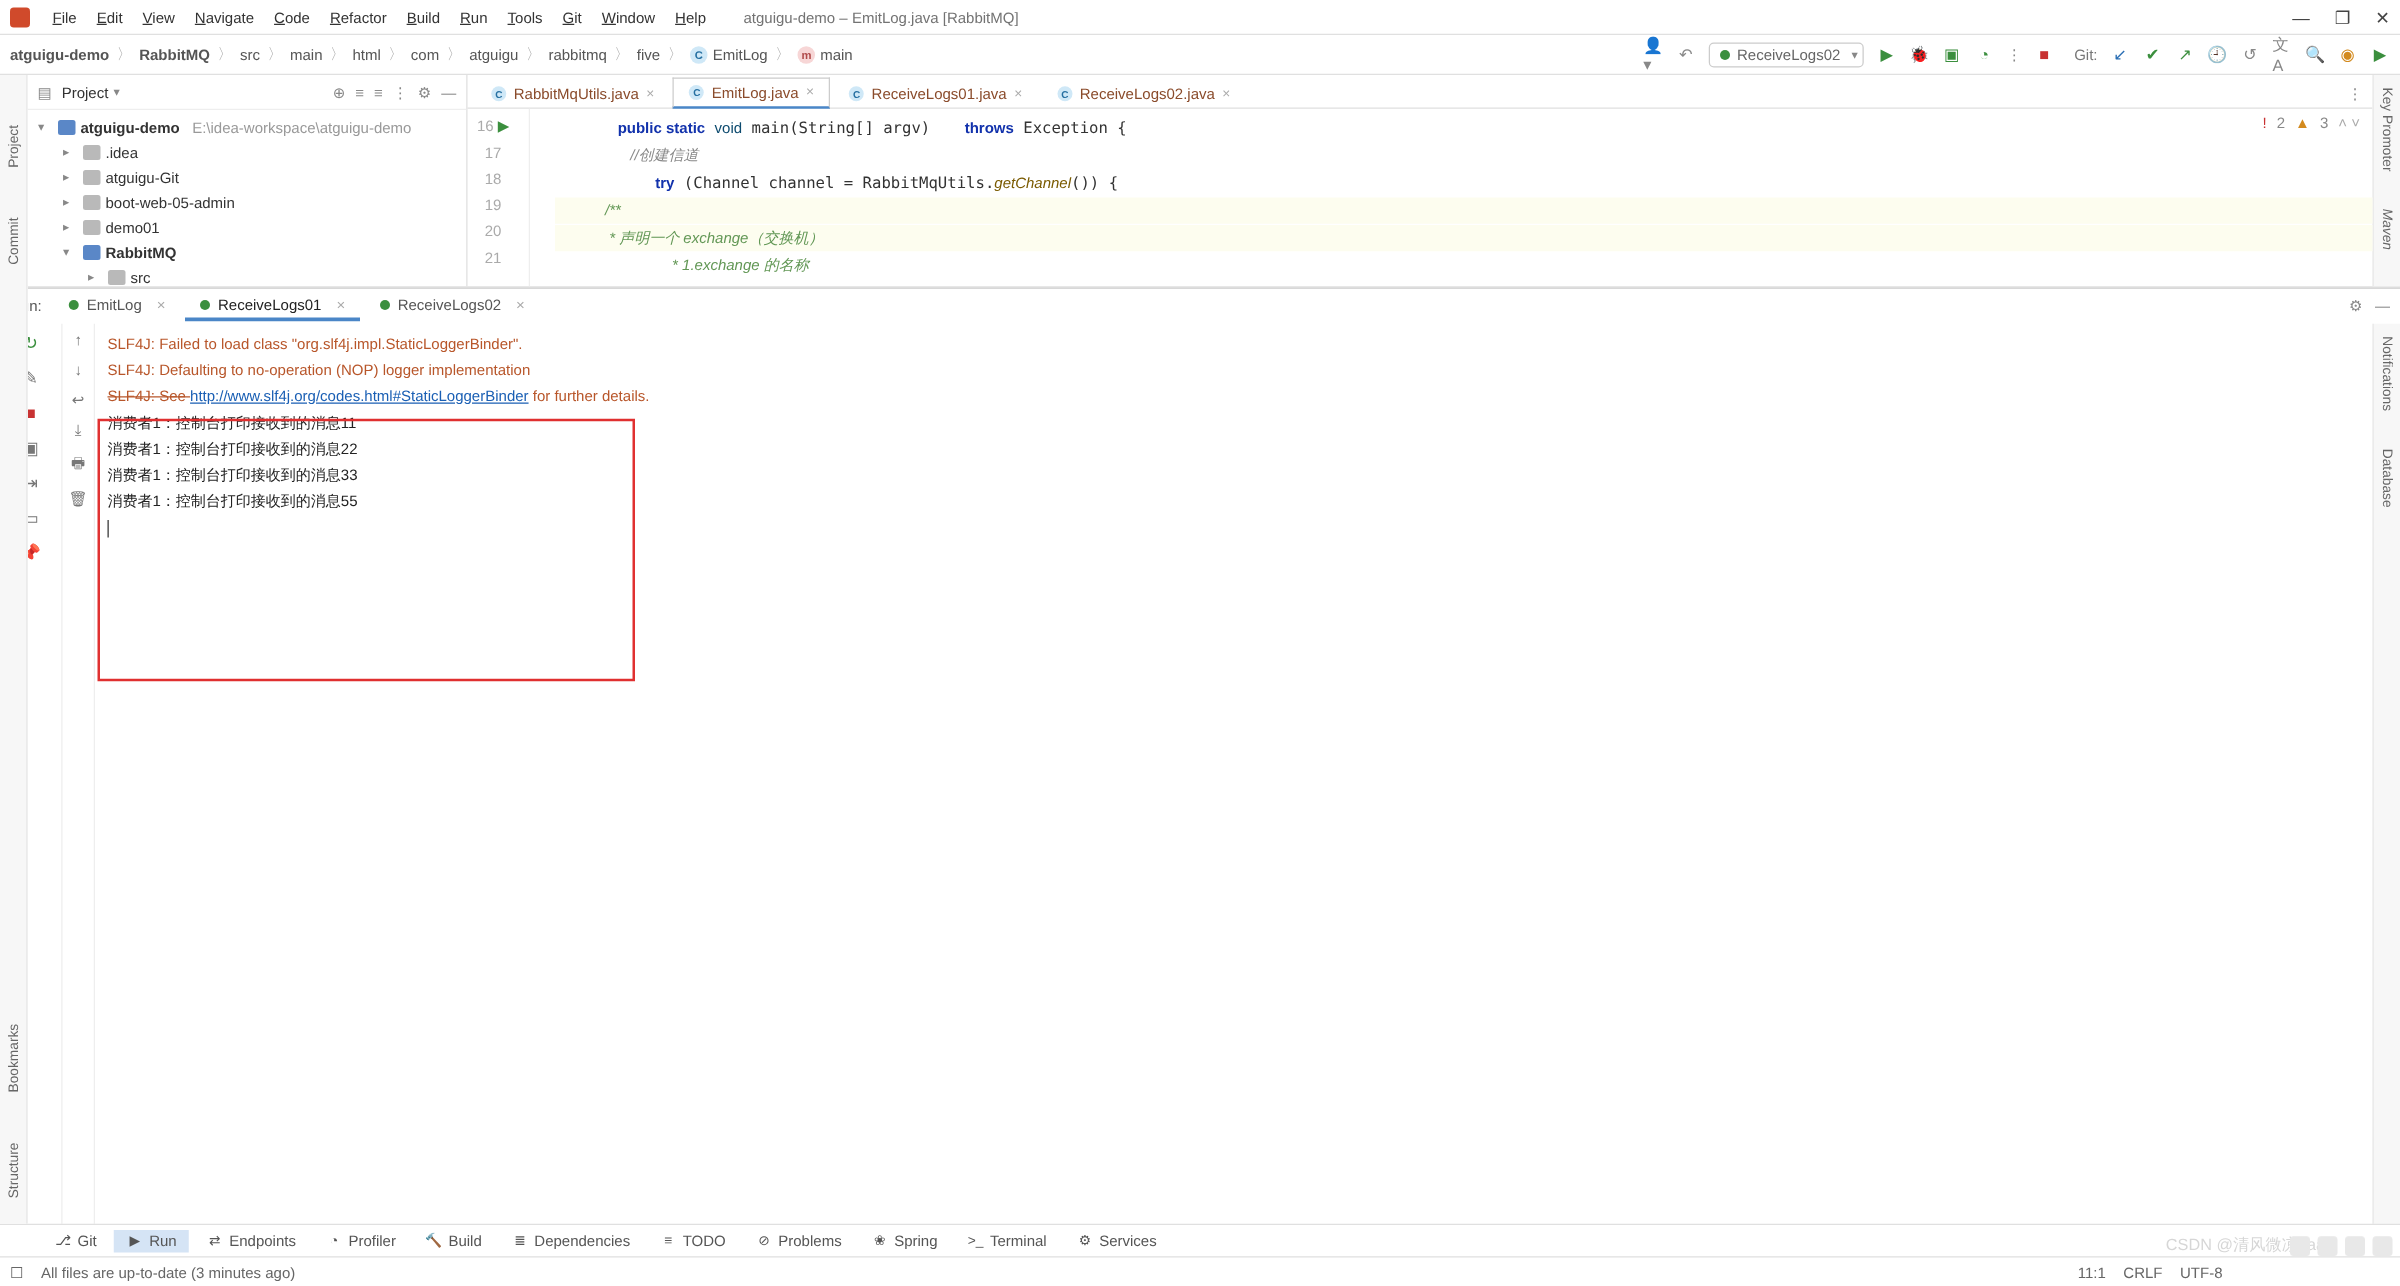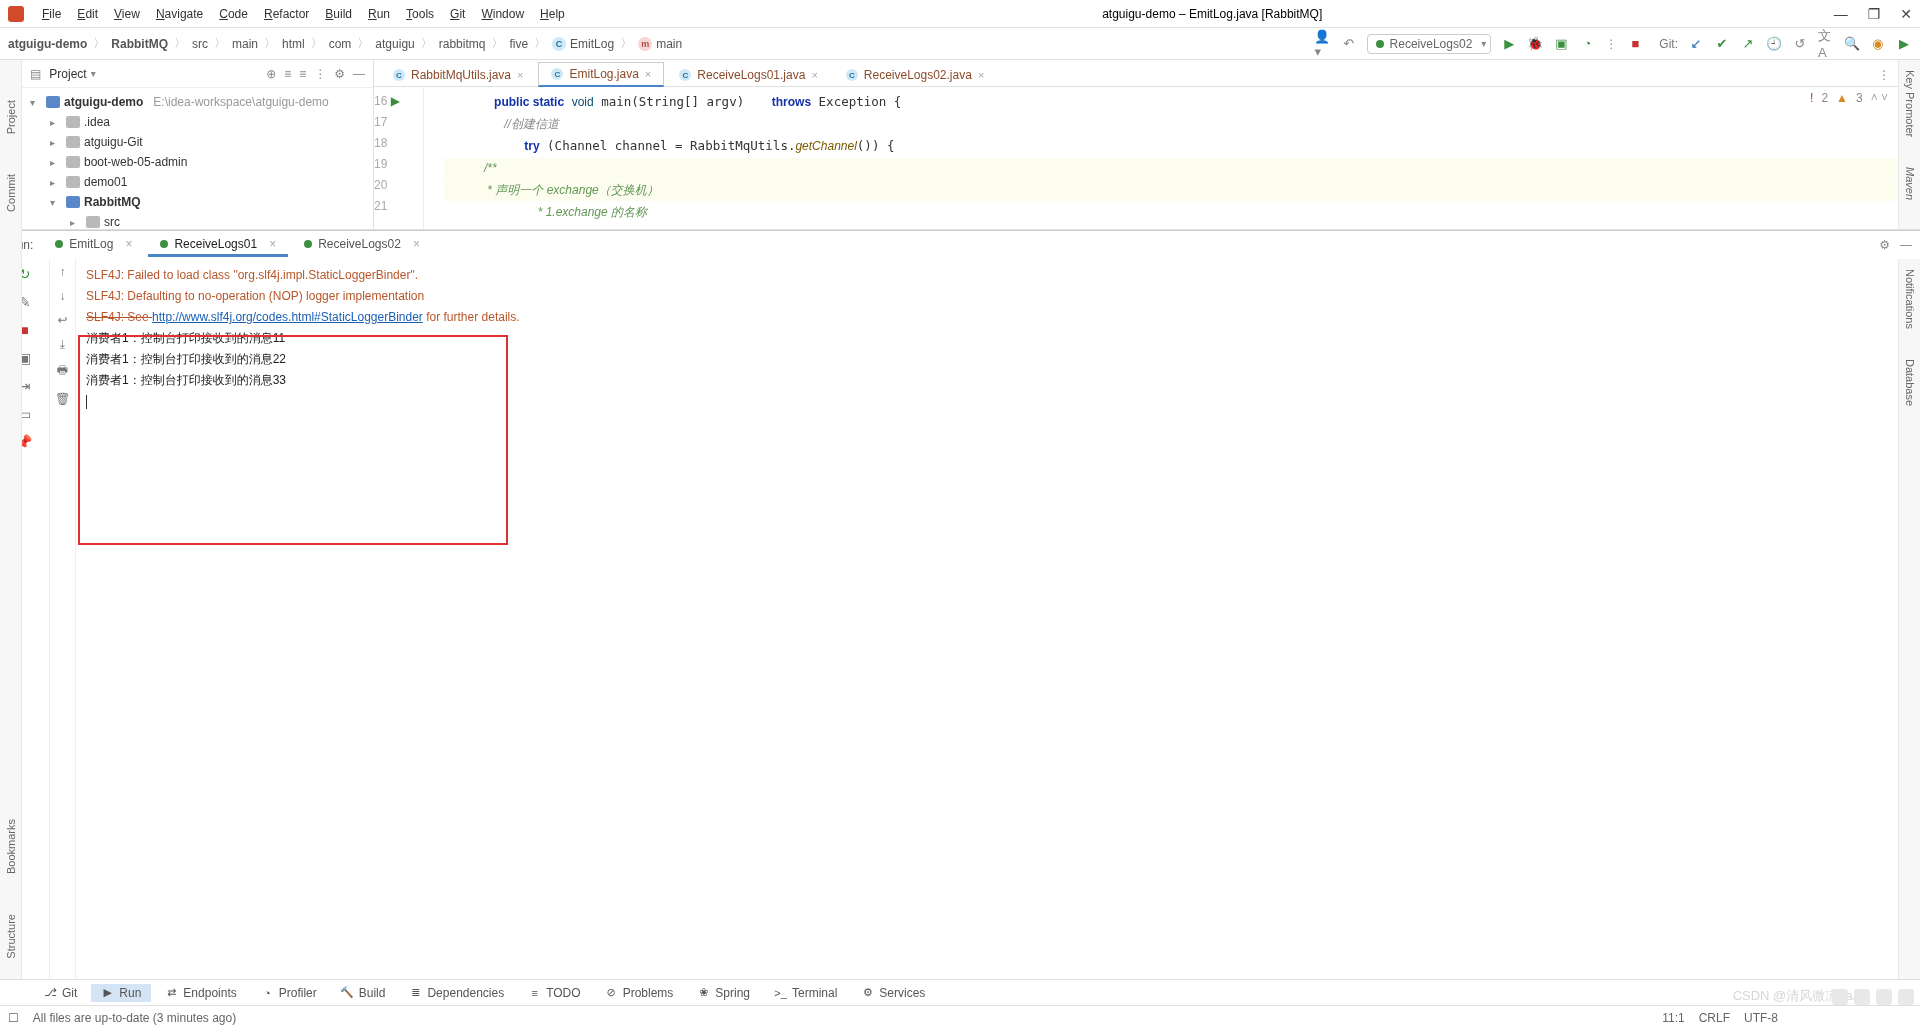--- a/index.html
+++ b/index.html
@@ -2,21 +2,21 @@
 <html><head>
 <meta charset="utf-8">
 <style>
   * { margin:0; padding:0; box-sizing:border-box; font-family:"Segoe UI",Arial,sans-serif; font-size:12px; }
   body { background:#fff; color:#333; width:1920px; height:1029px; overflow:hidden; display:flex; flex-direction:column; }
   
   .menubar { height:28px; display:flex; align-items:center; padding:0 8px; gap:4px; border-bottom:1px solid #e0e0e0; }
   .menubar .app-icon { width:16px; height:16px; background:#d04a2b; border-radius:3px; position:relative; margin-right:8px;}
   .menubar .mitem { padding:2px 6px; cursor:pointer; }
   .menubar .mitem u{text-decoration:underline;}
-  .menubar .title { margin-left:20px; color:#000000; flex:1; text-align:center; }
+  .menubar .title { margin-left:20px; color:#737373; flex:1; }
   .menubar .winbtns { display:flex; gap:20px; margin-left:auto; color:#444;}
   .menubar .winbtns span{font-size:14px; cursor:pointer;}
   
   .navbar { height:32px; display:flex; align-items:center; padding:0 8px; border-bottom:1px solid #e0e0e0; gap:4px;}
   .crumb { display:flex; align-items:center; gap:4px; color:#555;}
   .crumb .sep{color:#aaa; padding:0 2px;}
   .crumb b{font-weight:bold;}
   .crumb .cicon{display:inline-flex;align-items:center;justify-content:center;width:14px;height:14px;border-radius:50%;font-size:9px;font-weight:bold;}
   .cicon.cls{background:#cfe8f7;color:#256fa1;}
   .cicon.meth{background:#f7d6d6;color:#b04a4a;}
@@ -41,21 +41,21 @@
   .tree-row .ficon.mod{background:#5a87c7;}
   .tree-row .tlabel b{font-weight:bold;}
   .tree-row .hint{color:#999;margin-left:6px;}
   .editor{flex:1;display:flex;flex-direction:column;}
   .tabs{height:28px;display:flex;align-items:flex-end;border-bottom:1px solid #e0e0e0;padding-left:6px;gap:2px;}
   .tab{display:flex;align-items:center;gap:6px;padding:4px 12px;border:1px solid transparent;border-bottom:none;color:#8a4b2b;cursor:pointer;}
   .tab.active{border-color:#ccc;background:#fff;border-bottom:2px solid #4a86c7;margin-bottom:-1px;}
   .tab .tico{width:12px;height:12px;border-radius:50%;background:#cfe8f7;display:inline-flex;align-items:center;justify-content:center;color:#256fa1;font-size:8px;font-weight:bold;}
   .tab .close{color:#aaa;font-size:11px;}
   .code-area{flex:1;display:flex;position:relative;}
-  .ln-gut{width:50px;text-align:left;color:#aaa;padding:4px 8px 12px 0;font-family:Consolas,monospace;font-size:12px;line-height:21px;border-right:1px solid #eee;}
+  .ln-gut{width:50px;text-align:center;color:#aaa;padding:4px 8px 12px 0;font-family:Consolas,monospace;font-size:12px;line-height:21px;border-right:1px solid #eee;}
   .ln-gut .runline{color:#3b8f3e;}
   .code{flex:1;padding:4px 0 0 20px;font-family:Consolas,monospace;font-size:12.5px;line-height:21px;white-space:pre;}
   .kw{color:#1232ac;font-weight:bold;margin-left:20px;}
   .ty{color:#0c4a6e;}
   .cmt{color:#8a8a8a;font-style:italic;}
   .doccmt{color:#629755;font-style:italic;}
   .mth{color:#7a5a00;font-style:italic;}
   .code .hlline{background:#fdfdef;display:inline-block;width:100%;}
   .warnbadge{position:absolute;top:4px;right:10px;display:flex;gap:8px;align-items:center;color:#888;font-size:11px;}
   .warnbadge .tri{color:#d38a1e;} .warnbadge .exc{color:#c83232;}
@@ -328,20 +328,21 @@
       <span class="sbtn">🗑</span>
     </div>
     <div class="console">
       <div class="err">SLF4J: Failed to load class "org.slf4j.impl.StaticLoggerBinder".</div>
       <div class="err">SLF4J: Defaulting to no-operation (NOP) logger implementation</div>
       <div class="err"><span class="strike">SLF4J: See </span><a class="strike">http://www.slf4j.org/codes.html#StaticLoggerBinder</a><span> for further details.</span></div>
       <div id="console-out">
           <div>消费者1：控制台打印接收到的消息11</div>
           <div>消费者1：控制台打印接收到的消息22</div>
           <div>消费者1：控制台打印接收到的消息33</div>
+          <div>消费者1：控制台打印接收到的消息55</div>
         </div>
       <div><span class="cursorbar"></span></div>
       <div class="redbox"></div>
     </div>
     <div class="right-gutter" style="border-left:1px solid #e8e8e8">
       <span class="vlabel">Notifications</span>
       <span class="vlabel">Database</span>
     </div>
   </div>
 </div>

